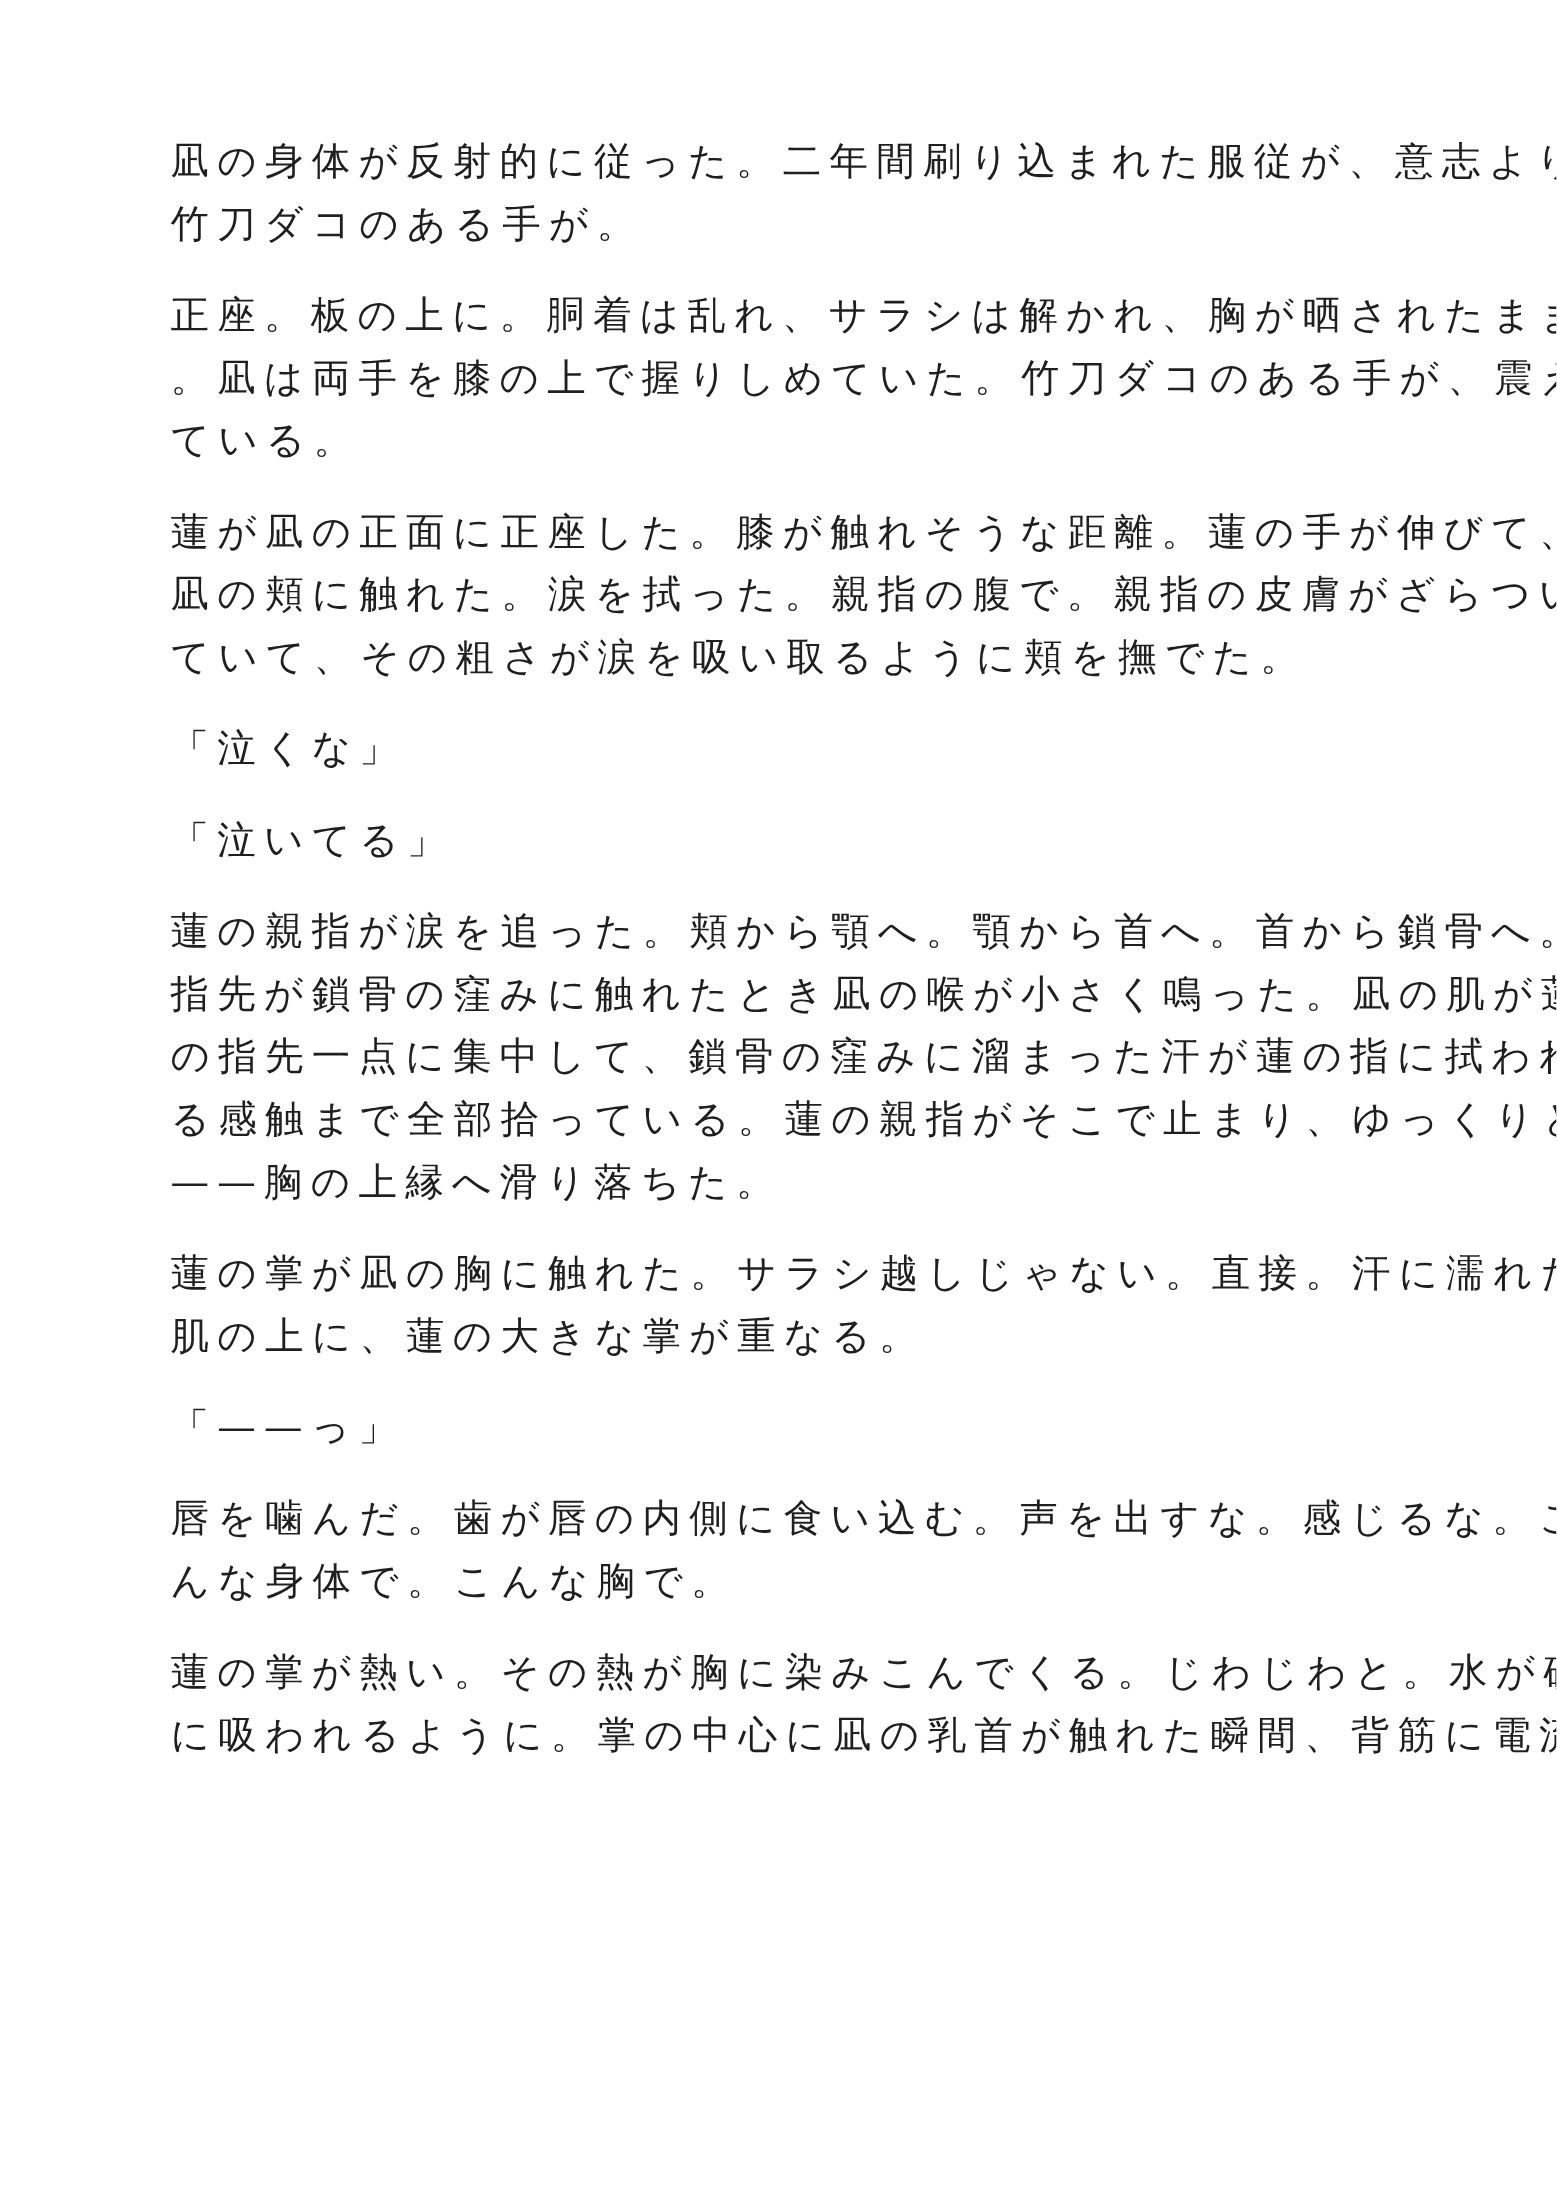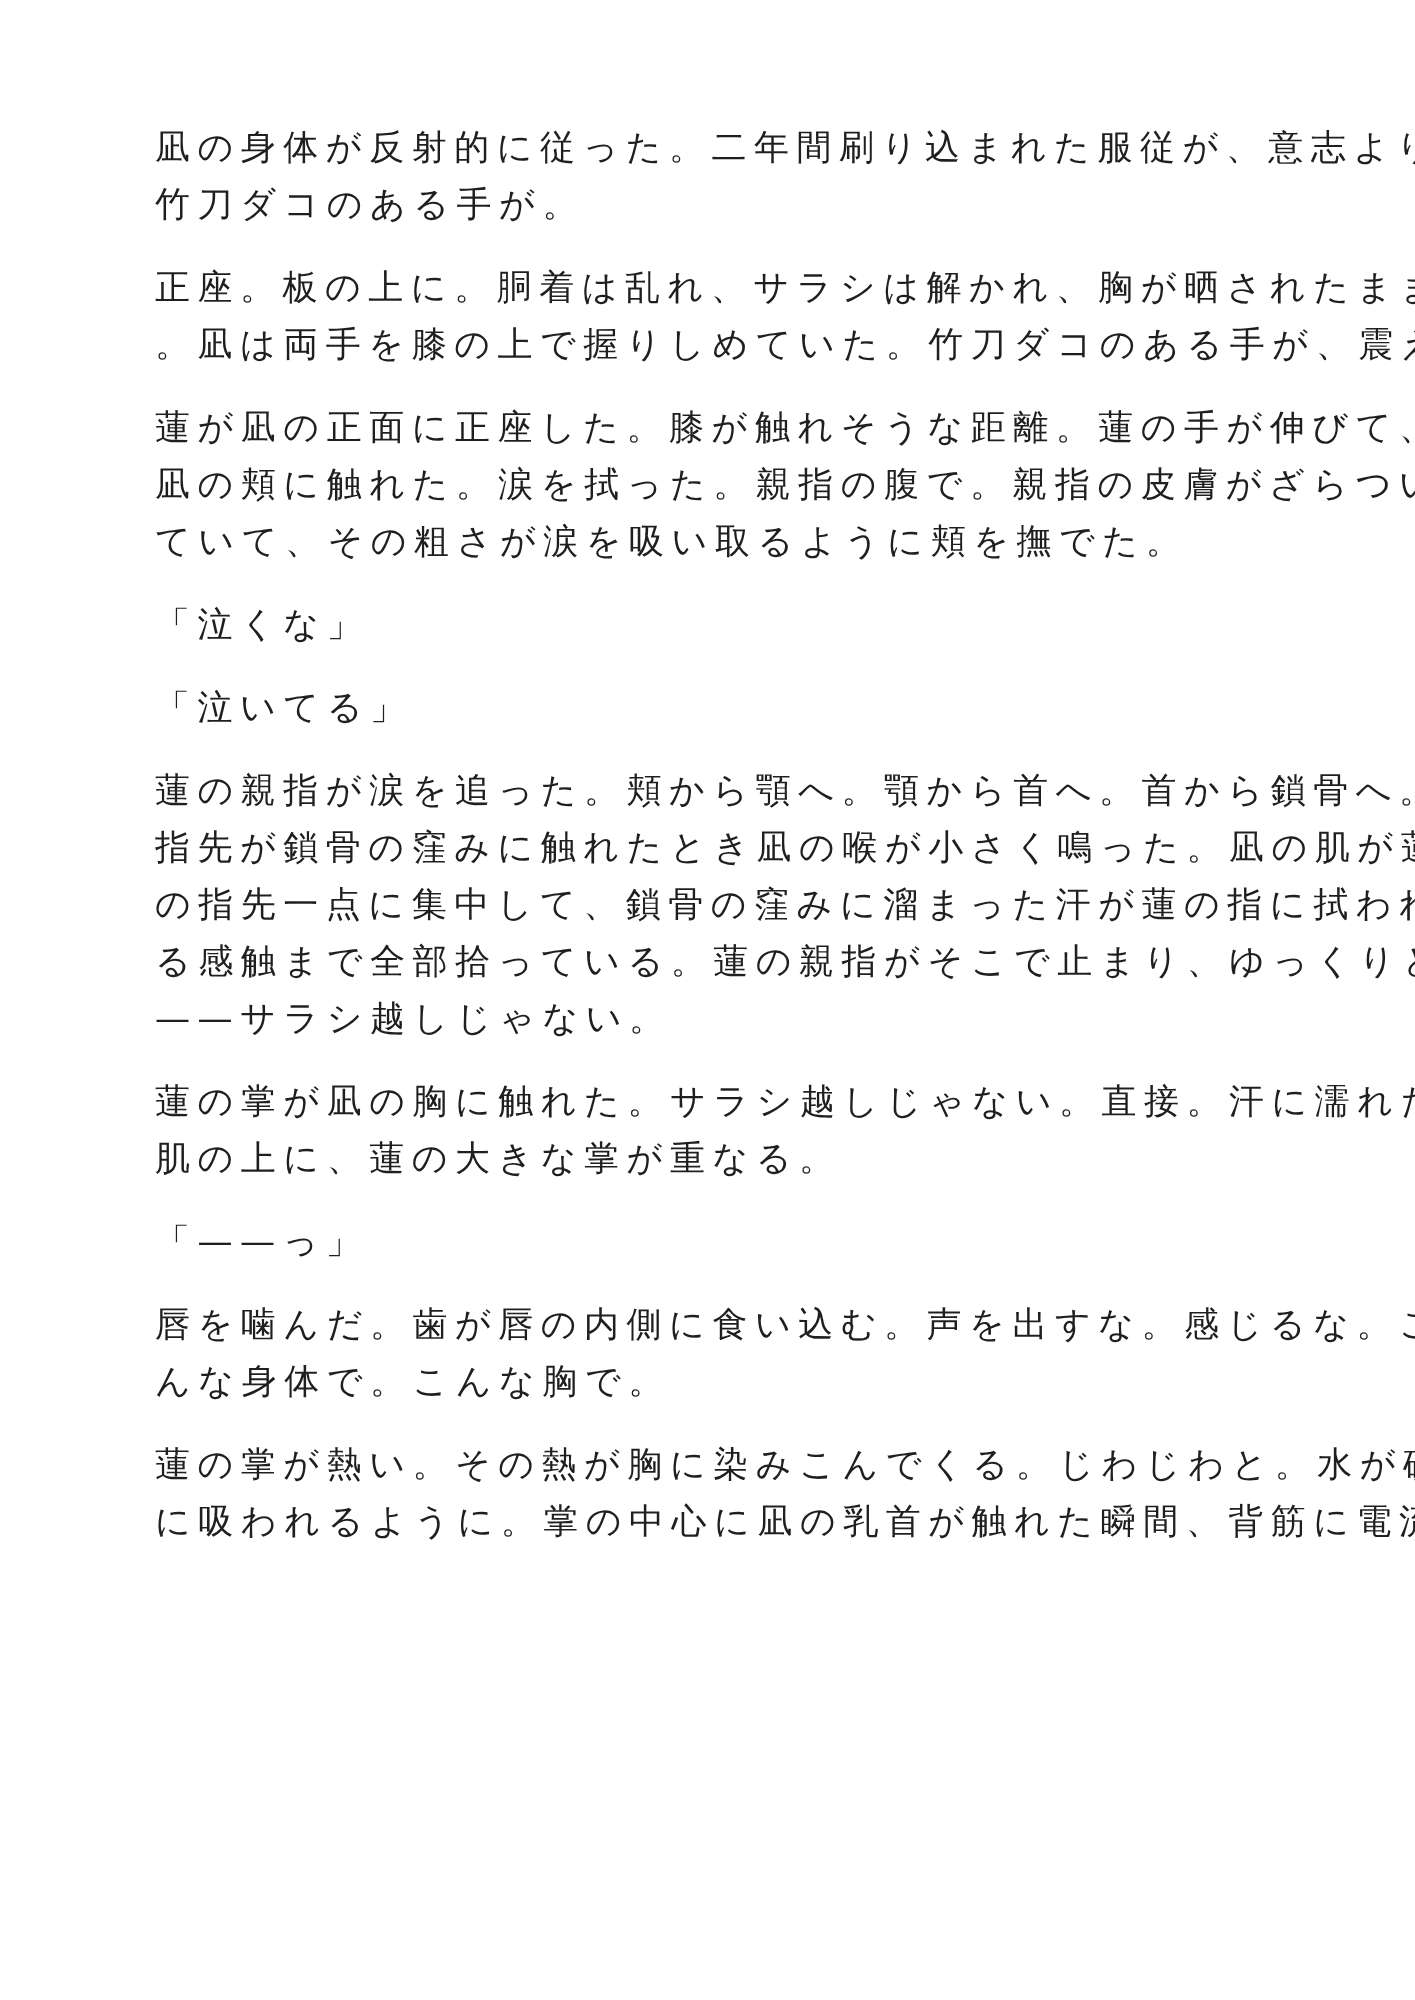--- a/index.html
+++ b/index.html
@@ -41,38 +41,39 @@
 
 <div class="page">
   <div class="page-body">
       <p>
         <span class="line">凪の身体が反射的に従った。二年間刷り込まれた服従が、意志より</span>
         <span class="line">竹刀ダコのある手が。</span>
       </p>
       <p>
         <span class="line">正座。板の上に。胴着は乱れ、サラシは解かれ、胸が晒されたまま</span>
         <span class="line">。凪は両手を膝の上で握りしめていた。竹刀ダコのある手が、震え</span>
+        <span class="line">ている。</span>
       </p>
       <p>
         <span class="line">蓮が凪の正面に正座した。膝が触れそうな距離。蓮の手が伸びて、</span>
         <span class="line">凪の頬に触れた。涙を拭った。親指の腹で。親指の皮膚がざらつい</span>
         <span class="line">ていて、その粗さが涙を吸い取るように頬を撫でた。</span>
       </p>
       <p>
         <span class="line">「泣くな」</span>
       </p>
       <p>
         <span class="line">「泣いてる」</span>
       </p>
       <p>
         <span class="line">蓮の親指が涙を追った。頬から顎へ。顎から首へ。首から鎖骨へ。</span>
         <span class="line">指先が鎖骨の窪みに触れたとき凪の喉が小さく鳴った。凪の肌が蓮</span>
         <span class="line">の指先一点に集中して、鎖骨の窪みに溜まった汗が蓮の指に拭われ</span>
         <span class="line">る感触まで全部拾っている。蓮の親指がそこで止まり、ゆっくりと</span>
-        <span class="line">——サラシ越しじゃない。</span>
+        <span class="line">——胸の上縁へ滑り落ちた。</span>
       </p>
       <p>
         <span class="line">蓮の掌が凪の胸に触れた。サラシ越しじゃない。直接。汗に濡れた</span>
         <span class="line">肌の上に、蓮の大きな掌が重なる。</span>
       </p>
       <p>
         <span class="line">「——っ」</span>
       </p>
       <p>
         <span class="line">唇を噛んだ。歯が唇の内側に食い込む。声を出すな。感じるな。こ</span>

